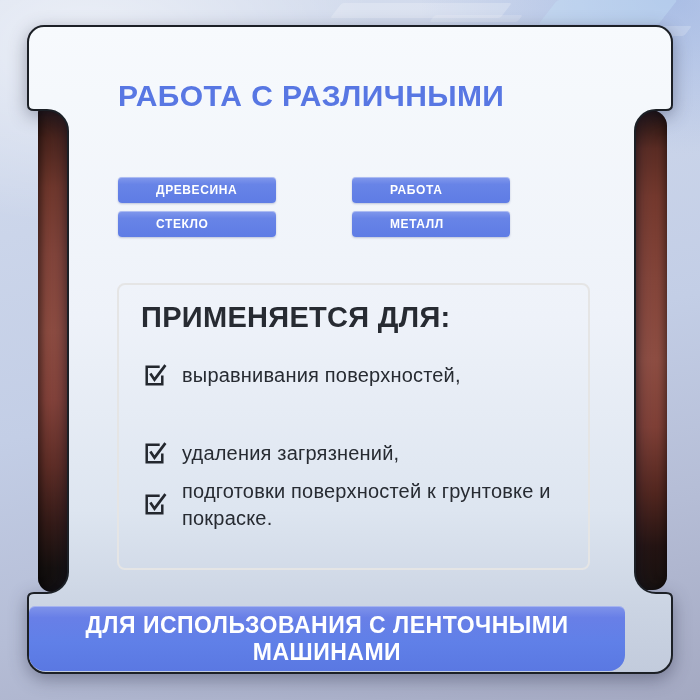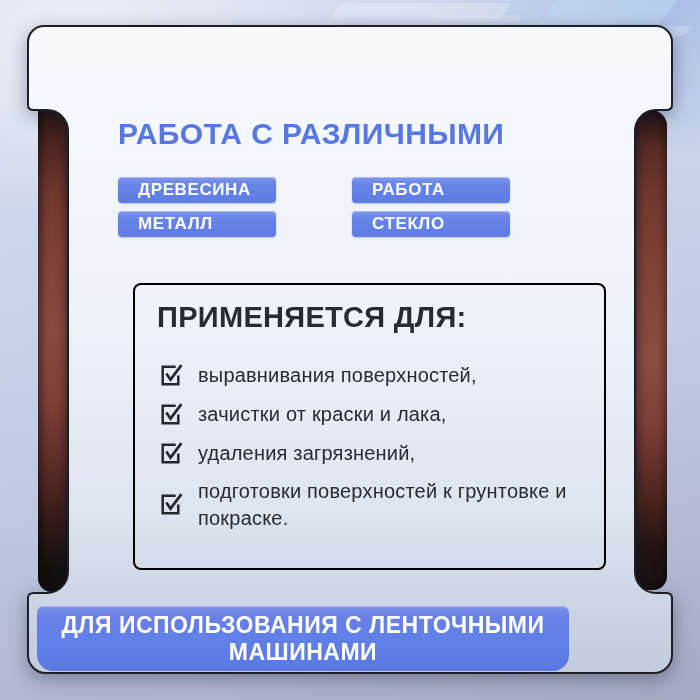--- a/index.html
+++ b/index.html
@@ -37,51 +37,50 @@
     box-shadow:inset 7px 0 9px -4px rgba(0,0,0,.5), inset -6px 0 8px -4px rgba(0,0,0,.5);
   }
   
   .card-svg{position:absolute;inset:0;filter:drop-shadow(0 5px 9px rgba(25,30,55,.38));}
   
   .content{position:absolute;inset:0;}
   .title{
     position:absolute;left:118px;top:78px;width:480px;
     font-size:30px;line-height:36px;font-weight:800;letter-spacing:.4px;
     color:#5877e3;
-    margin-top:38px;
   }
   .pills{
     position:absolute;left:118px;top:177px;
     display:grid;grid-template-columns:158px 158px;column-gap:76px;row-gap:8px;
   }
   .pill{
     height:26px;border-radius:4px;
     background:linear-gradient(180deg,#8299ec 0%,#6884e7 28%,#5e7ce5 100%);
     box-shadow:inset 0 1px 0 rgba(255,255,255,.35), 0 1px 2px rgba(40,55,120,.25);
-    color:#ffffff;font-size:17px;font-weight:700;letter-spacing:.6px;
-    display:flex;align-items:center;padding-left:20px;
+    color:#ffffff;font-size:12px;font-weight:700;letter-spacing:.6px;
+    display:flex;align-items:center;padding-left:38px;
   }
   .uses-box{
-    position:absolute;left:133px;top:283px;width:473px;height:287px;
-    border:2px solid #000000;border-radius:8px;
+    position:absolute;left:117px;top:283px;width:473px;height:287px;
+    border:2px solid #e5e5e5;border-radius:8px;
   }
   .uses-heading{
     position:absolute;left:22px;top:16px;
     font-size:29px;font-weight:800;letter-spacing:.3px;color:#272b32;
   }
   .check-row{position:absolute;left:22px;display:flex;align-items:center;}
   .row1{top:76px;} .row2{top:115px;} .row3{top:154px;} .row4{top:192px;}
   .check-icon{flex:0 0 auto;margin-right:14px;}
   .check-label{
     font-size:20px;line-height:27px;color:#272b32;letter-spacing:.2px;
     width:382px;padding-top:1px;
   }
   
   .banner{
-    position:absolute;left:37px;top:606px;width:532px;height:65px;
+    position:absolute;left:29px;top:606px;width:596px;height:65px;
     border-radius:6px 6px 16px 16px;
     background:linear-gradient(180deg,#8094ea 0%,#687fe7 18%,#6080e8 55%,#5a78e2 100%);
     box-shadow:inset 0 1px 0 rgba(255,255,255,.3);
     display:flex;align-items:center;justify-content:center;
   }
   .banner-label{
     color:#ffffff;font-size:23px;font-weight:800;letter-spacing:.5px;text-align:center;
   }
 </style>
 </head>
@@ -123,45 +122,38 @@
     </div>
 
     <div class="pills">
       <div class="pill">
         <span>ДРЕВЕСИНА</span>
       </div>
       <div class="pill">
         <span>РАБОТА</span>
       </div>
       <div class="pill">
-        <span>МЕТАЛЛ</span>
+        <span>СТЕКЛО</span>
       </div>
       <div class="pill">
-        <span>СТЕКЛО</span>
+        <span>МЕТАЛЛ</span>
       </div>
     </div>
 
     <div class="uses-box">
       <div class="uses-heading">ПРИМЕНЯЕТСЯ ДЛЯ:</div>
 
       <div class="check-row row1">
         <svg class="check-icon" width="27" height="27" viewBox="0 0 26 26">
           <path d="M18 4.5 L5.5 4.5 L5.5 21.5 L20.5 21.5 L20.5 13" fill="none" stroke="#23272e" stroke-width="2.4"></path>
           <path d="M9 11 L13 17 L23.5 3" fill="none" stroke="#23272e" stroke-width="2.6"></path>
         </svg>
         <div class="check-label">выравнивания поверхностей,</div>
       </div>
 
-      <div class="check-row row2">
-        <svg class="check-icon" width="27" height="27" viewBox="0 0 26 26">
-          <path d="M18 4.5 L5.5 4.5 L5.5 21.5 L20.5 21.5 L20.5 13" fill="none" stroke="#23272e" stroke-width="2.4"></path>
-          <path d="M9 11 L13 17 L23.5 3" fill="none" stroke="#23272e" stroke-width="2.6"></path>
-        </svg>
-        <div class="check-label">зачистки от краски и лака,</div>
-      </div>
 
       <div class="check-row row4">
         <svg class="check-icon" width="27" height="27" viewBox="0 0 26 26">
           <path d="M18 4.5 L5.5 4.5 L5.5 21.5 L20.5 21.5 L20.5 13" fill="none" stroke="#23272e" stroke-width="2.4"></path>
           <path d="M9 11 L13 17 L23.5 3" fill="none" stroke="#23272e" stroke-width="2.6"></path>
         </svg>
         <div class="check-label">подготовки поверхностей к грунтовке и покраске.</div>
       </div>
 
       <div class="check-row row3">

